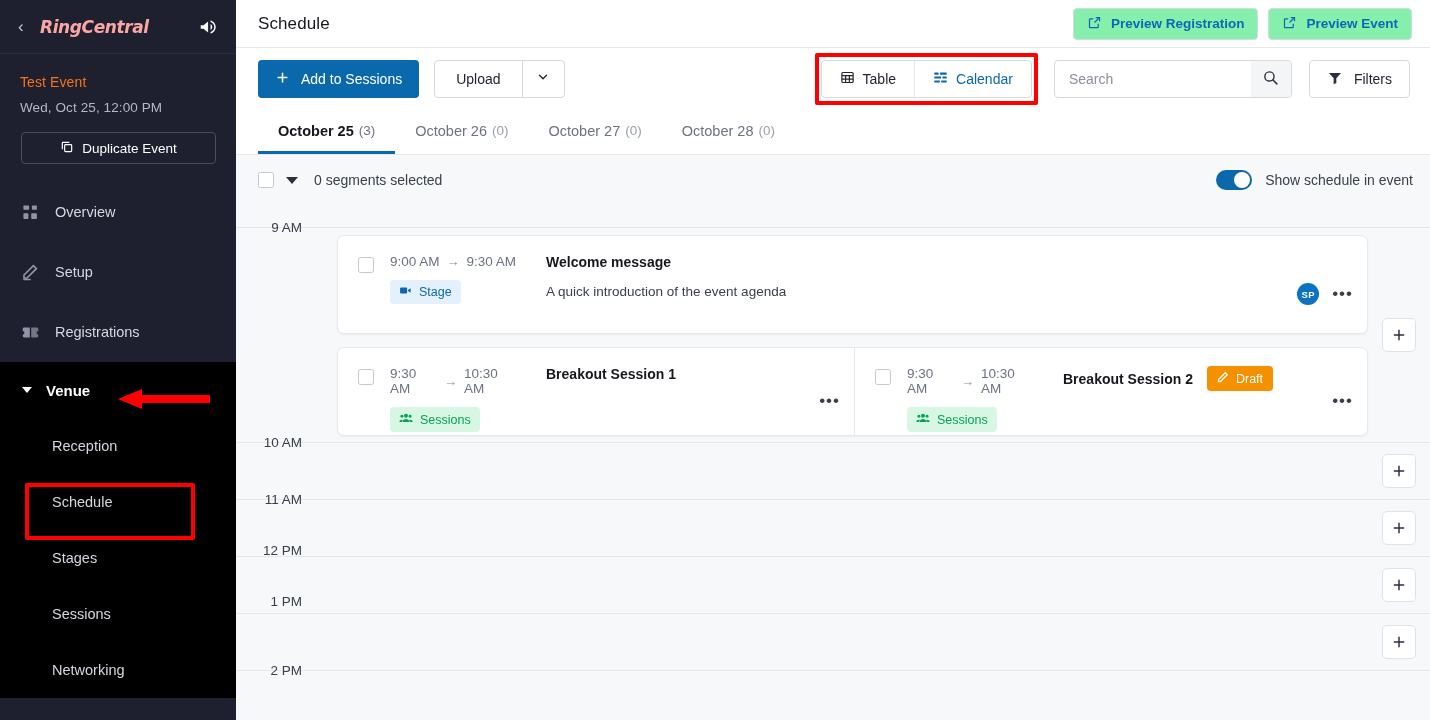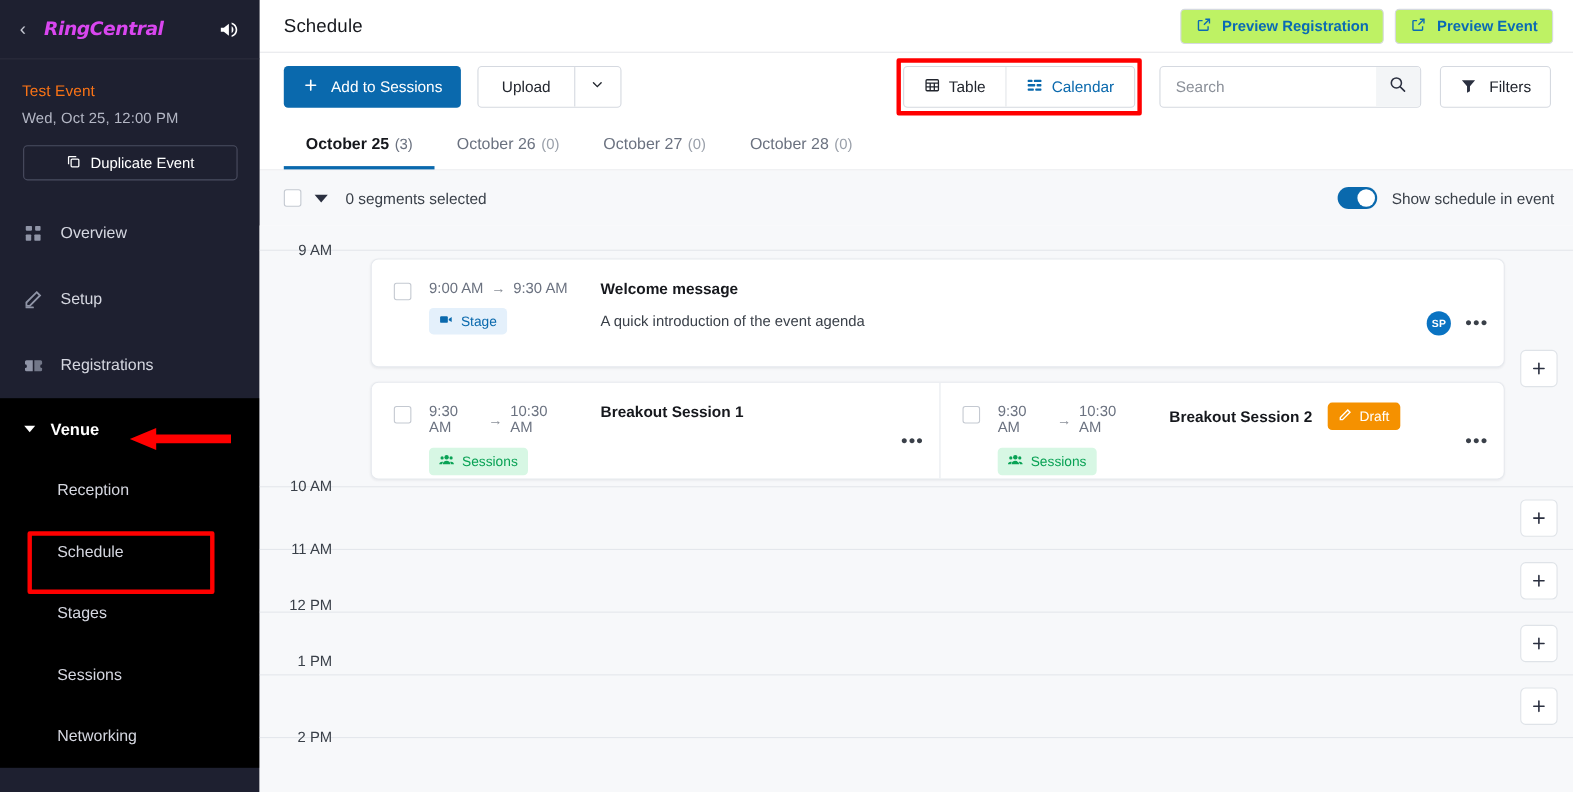--- a/index.html
+++ b/index.html
@@ -25,21 +25,21 @@
     display: flex; align-items: center;
     padding: 0 16px 0 18px;
     border-bottom: 1px solid #2b2d3d;
   }
   .sb-back {
     width: 16px; font-size: 17px; color: #c7c9d4; line-height: 1;
     cursor: pointer; margin-right: 6px;
   }
   .sb-logo {
     font-size: 17px; font-weight: bold; font-style: italic;
-    letter-spacing: -0.4px; color: #d946ef; flex: 1;
+    letter-spacing: -0.4px; color: #fca5a5; flex: 1;
     font-family: "DejaVu Sans", sans-serif;
   }
   .sb-megaphone { width: 22px; height: 22px; display:block; }
 
   .sb-event { padding: 20px 18px 0 20px; }
   .sb-event-name { font-size: 14px; font-weight: normal; color: #f97316; letter-spacing: .1px; }
   .sb-event-date { font-size: 13.5px; color: #b4b7c5; margin-top: 10px; letter-spacing: .1px; }
 
   .sb-dup {
     margin: 17px 20px 0 21px;
@@ -81,21 +81,21 @@
   .main { flex: 1 1 auto; height: 720px; display: flex; flex-direction: column; background: #ffffff; min-width: 0; }
 
   .topbar {
     height: 48px; flex: 0 0 48px;
     display: flex; align-items: center;
     padding: 0 18px 0 22px;
     border-bottom: 1px solid #e6e8ec;
   }
   .page-title { font-size: 17px; color: #16181d; flex: 1; letter-spacing: .1px; }
   .btn-outline {
-    height: 32px; border: 1px solid #d5d9e0; border-radius: 4px; background: #bef264;
+    height: 32px; border: 1px solid #d5d9e0; border-radius: 4px; background: #86efac;
     display: inline-flex; align-items: center; gap: 9px; padding: 0 13px;
     font-size: 13.5px; color: #0a6ab4; font-weight: bold; cursor: pointer;
     white-space: nowrap;
   }
   .btn-outline + .btn-outline { margin-left: 10px; }
 
   
   .toolbar {
     height: 62px; flex: 0 0 62px;
     display: flex; align-items: center;

